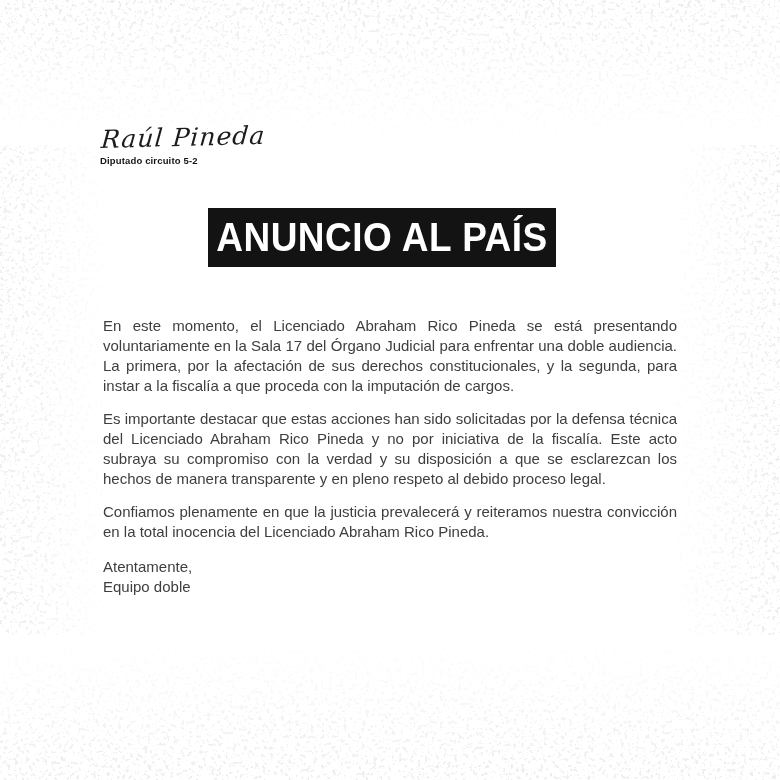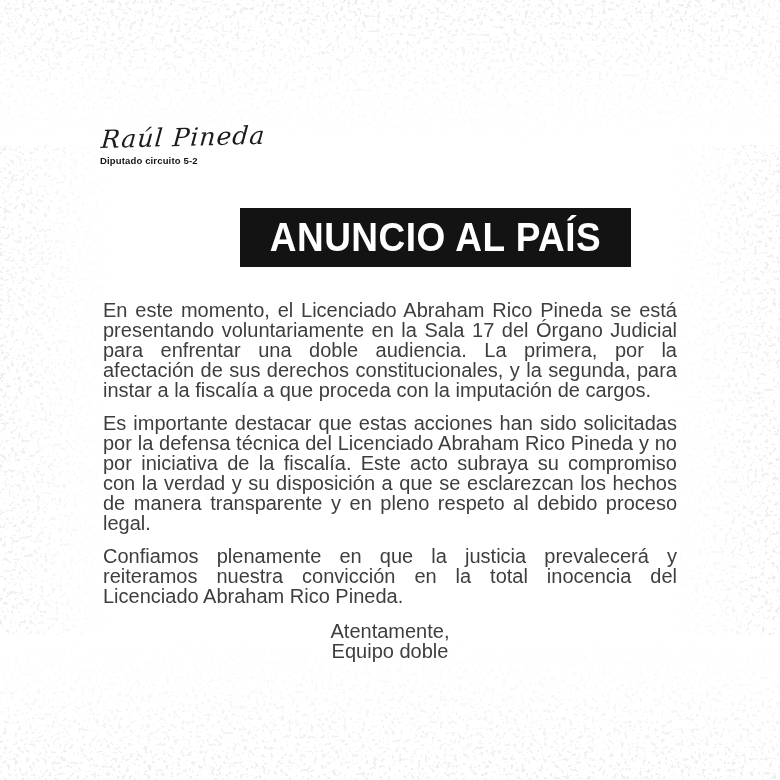--- a/index.html
+++ b/index.html
@@ -39,54 +39,53 @@
     font-size: 9.5px;
     font-weight: bold;
     color: #141414;
     letter-spacing: 0.15px;
     white-space: nowrap;
   }
   .banner {
     position: absolute;
     left: 208px;
     top: 208px;
-    width: 391px;
+    width: 348px;
     height: 59px;
     background: #131313;
     z-index: 2;
     display: flex;
     align-items: center;
     justify-content: center;
-    margin-left: 32px;
   }
   .banner-text {
     color: #ffffff;
     font-weight: 800;
     font-size: 37px;
     letter-spacing: 0.5px;
     transform: scaleY(1.12);
     white-space: nowrap;
   }
   .statement {
     position: absolute;
     left: 103px;
-    top: 300px;
+    top: 316px;
     width: 574px;
     z-index: 2;
     color: #3e3e3e;
-    font-size: 20px;
+    font-size: 15px;
     line-height: 20px;
   }
   .statement p {
     margin: 0 0 13px 0;
     text-align: justify;
     text-justify: inter-word;
   }
   .statement p.closing {
-    text-align: center;
+    text-align: left;
     margin-top: 15px;
     margin-bottom: 0;
   }
 </style>
 </head>
 <body>
 
 <div class="canvas">
 
   <svg class="texture" width="780" height="780" viewBox="0 0 780 780" aria-hidden="true">

